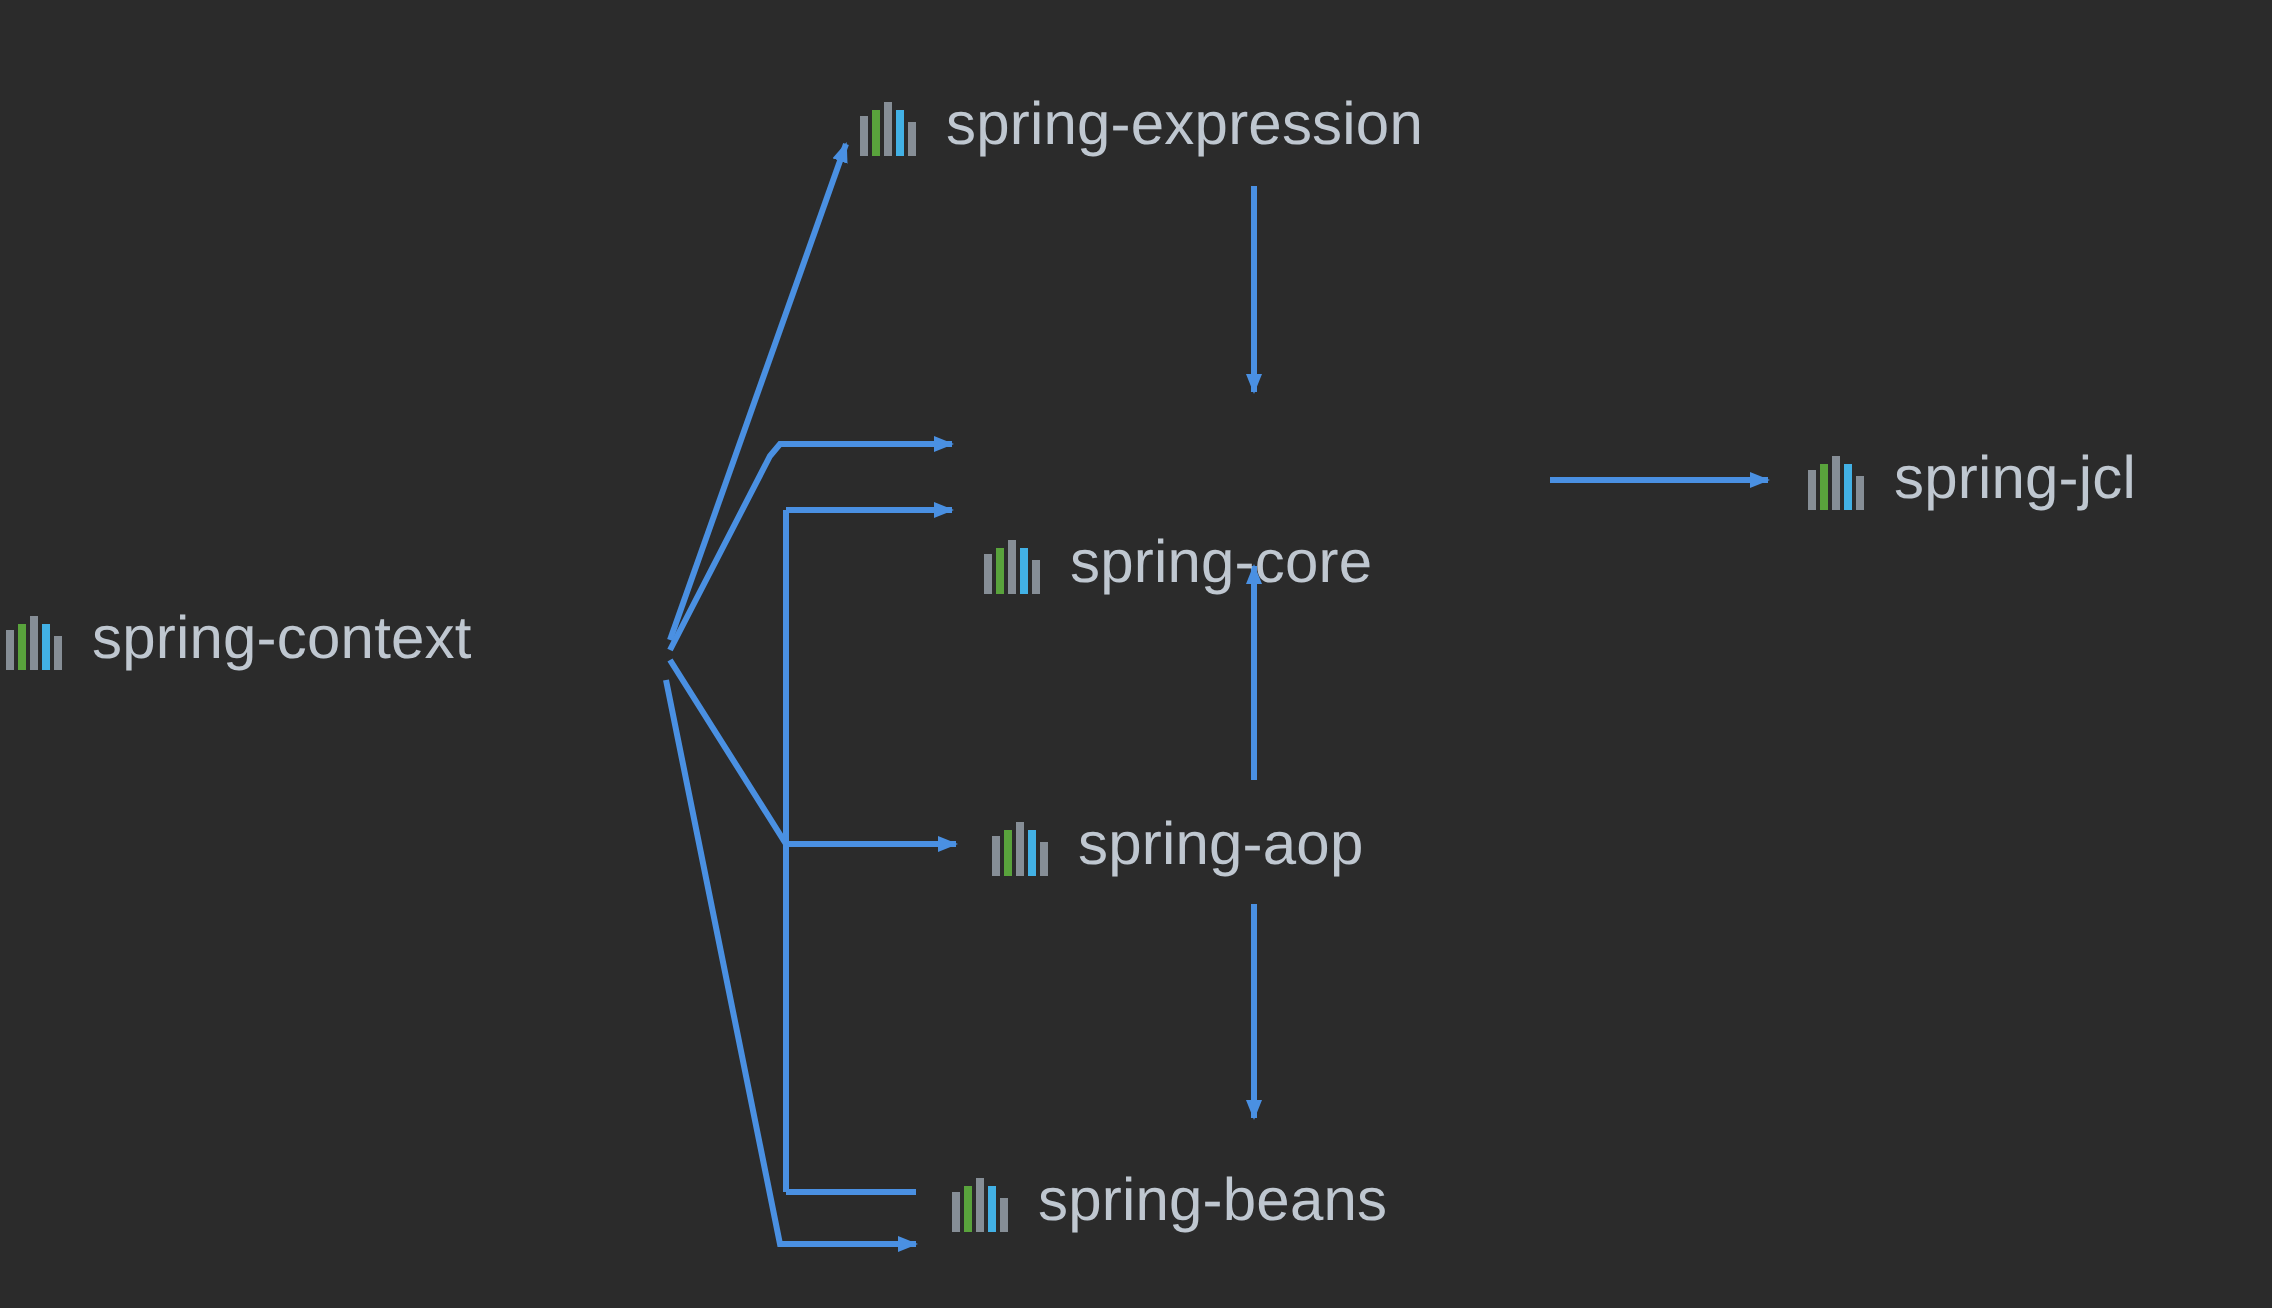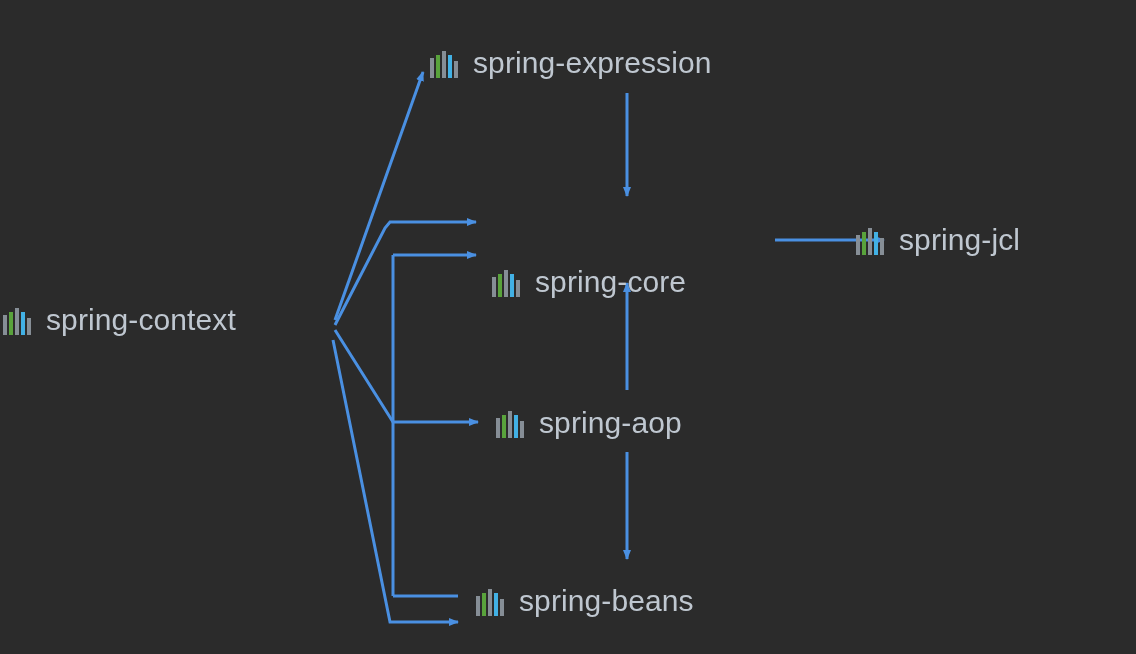--- a/index.html
+++ b/index.html
@@ -103,21 +103,21 @@
     <span class="bars-icon">
       <i class="b1"></i>
         <i class="b2"></i>
         <i class="b3"></i>
         <i class="b4"></i>
         <i class="b5"></i>
     </span>
     <span class="node-label">spring-core</span>
   </div>
 
-  <div class="node" style="left:856px; top:225px;justify-content:space-between;">
+  <div class="node" style="left:904px; top:225px;justify-content:space-between;">
     <span class="bars-icon">
       <i class="b1"></i>
         <i class="b2"></i>
         <i class="b3"></i>
         <i class="b4"></i>
         <i class="b5"></i>
     </span>
     <span class="node-label">spring-jcl</span>
   </div>
 

